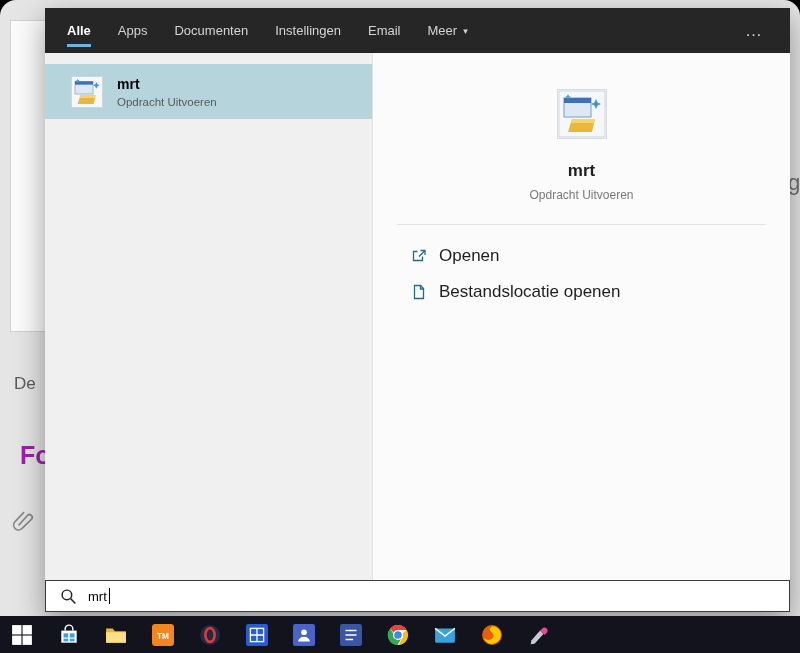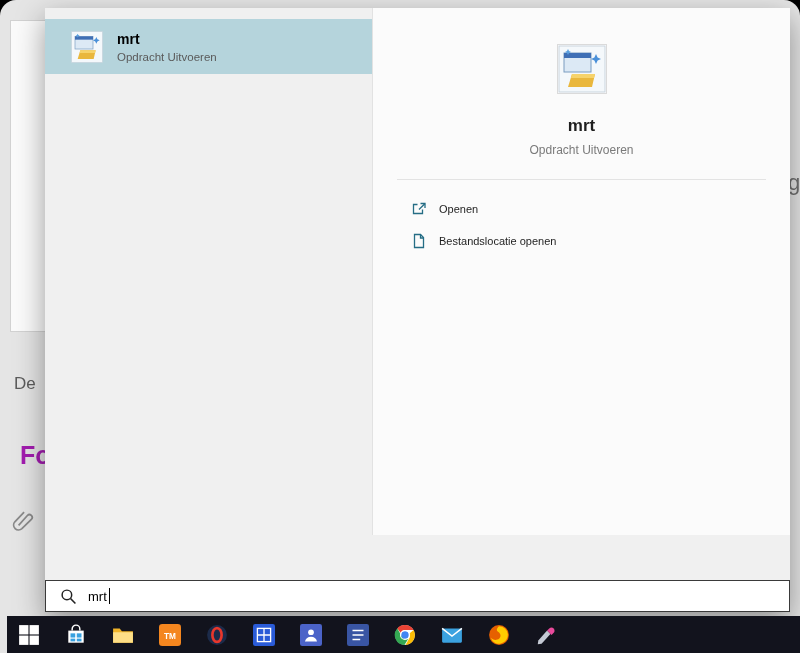--- a/index.html
+++ b/index.html
@@ -41,34 +41,34 @@
 
   .right-panel{flex:1;background:#fbfbfb;border-left:1px solid #e2e2e2;display:flex;flex-direction:column;align-items:center;}
   .preview-icon{margin-top:36px;width:50px;height:50px;background:#fff;border:1px solid #dadada;box-sizing:border-box;}
   .preview-icon svg{width:100%;height:100%;display:block;}
   .preview-title{margin-top:22px;font-size:17px;font-weight:600;color:#1f1f1f;}
   .preview-sub{margin-top:7px;font-size:12px;color:#7a7a7a;}
   .divider{width:calc(100% - 48px);height:1px;background:#e3e3e3;margin-top:22px;}
   .actions{width:100%;margin-top:13px;}
   .action-row{display:flex;align-items:center;padding:8px 0 8px 38px;gap:12px;cursor:default;}
   .action-row svg{width:16px;height:16px;flex:0 0 16px;}
-  .action-label{font-size:11px;color:#1f1f1f;}
+  .action-label{font-size:17px;color:#1f1f1f;}
 
   .search-row{
     position:absolute;left:0;right:0;bottom:0;height:32px;background:#fff;
     border:1px solid #3a3a3a;box-sizing:border-box;display:flex;align-items:center;padding-left:14px;
   }
   .search-row svg{width:17px;height:17px;}
   .search-text{margin-left:11px;font-size:13px;color:#000;}
   .text-cursor{display:inline-block;width:1px;height:16px;background:#000;margin-left:2px;}
 
   
   .taskbar{
     position:absolute;left:0;right:0;bottom:0;height:37px;background:#12131d;
-    display:flex;align-items:center;gap:23px;padding-left:10px;margin-left:7px;
+    display:flex;align-items:center;gap:23px;padding-left:10px;
   }
   .tb-btn{width:24px;height:24px;display:flex;align-items:center;justify-content:center;cursor:default;}
   .tb-btn svg{width:22px;height:22px;display:block;}
 </style>
 </head>
 <body>
 
 <div class="screen">
 
   <div class="bg-sliver"></div>
@@ -76,20 +76,42 @@
   <div class="frag-fo">Fo</div>
   <div class="frag-g">g</div>
   <div class="paperclip">
     <svg viewBox="0 0 20 20">
         <path d="M6 14L14 5a2.5 2.5 0 0 1 3.6 3.5L9 17a4.5 4.5 0 0 1-6.4-6.3L11 2" fill="none" stroke="#8a8a8a" stroke-width="1.6"></path>
       </svg>
   </div>
 
   <div class="search-window">
 
+    <div class="tab-bar">
+      <div class="tab active">
+          <span>Alle</span>
+        </div>
+      <div class="tab">
+          <span>Apps</span>
+        </div>
+      <div class="tab">
+          <span>Documenten</span>
+        </div>
+      <div class="tab">
+          <span>Instellingen</span>
+        </div>
+      <div class="tab">
+          <span>Email</span>
+        </div>
+      <div class="tab">
+        <span>Meer</span>
+        <span class="caret">▾</span>
+      </div>
+      <div class="more-dots">…</div>
+    </div>
 
     <div class="window-body">
 
       <div class="left-panel">
         <div class="best-match">
           <div class="item-icon">
             <svg viewBox="0 0 48 48">
               <rect x="1" y="1" width="46" height="46" fill="#f4f8fb" stroke="#c9d4dd"></rect>
               <rect x="6" y="8" width="27" height="19" fill="#dce9f5" stroke="#7a9cc0"></rect>
               <rect x="6" y="8" width="27" height="5" fill="#3f6fb5"></rect>

